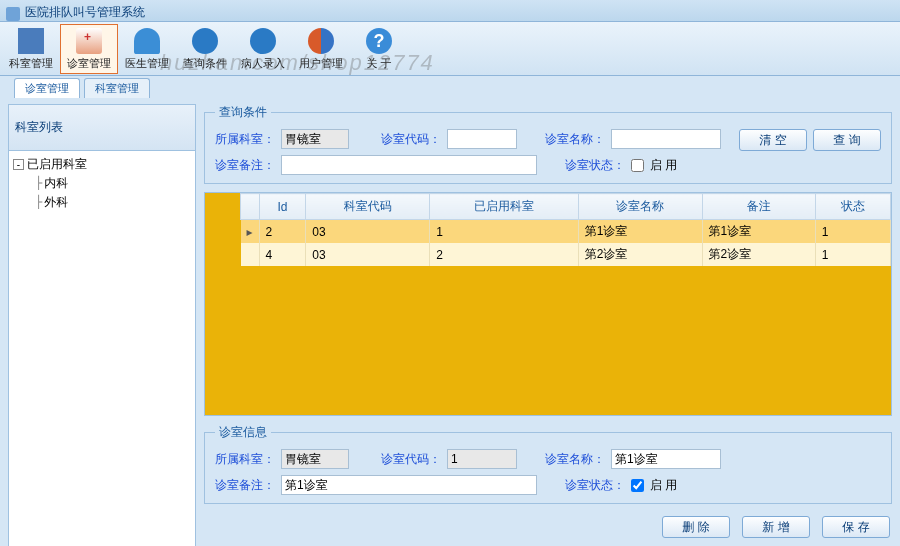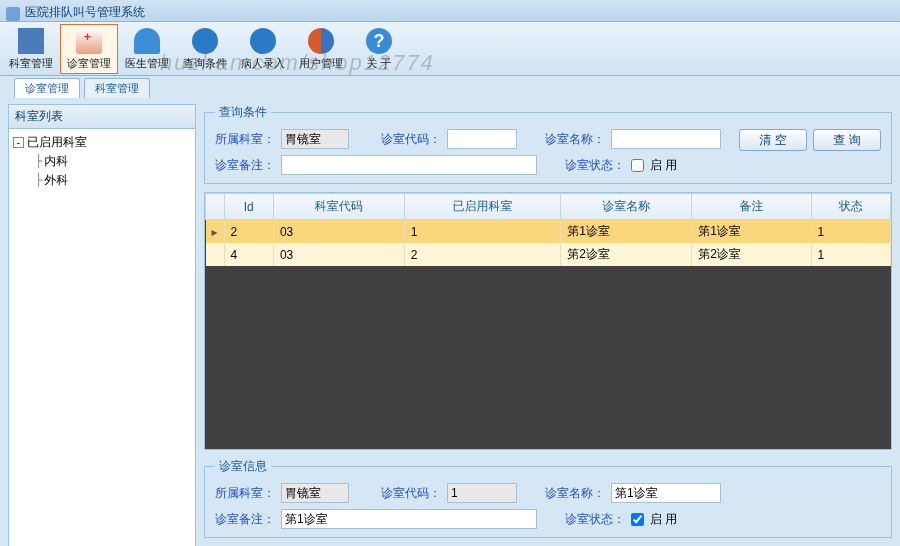--- a/index.html
+++ b/index.html
@@ -22,42 +22,42 @@
 .icon-patient2 { background: #2a7ac5; border-radius: 50%; }
 .icon-user { background: linear-gradient(90deg,#d85a2a 50%,#3573c5 50%); border-radius: 50%; }
 .icon-about { background: #3a8cd8; border-radius: 50%; color:#fff; text-align:center; line-height:26px; font-size:18px; font-weight:bold; }
 
 .workarea { display: flex; height: 470px; padding: 6px 8px 8px 8px; gap: 8px; }
 .tabs { position:absolute; top: 78px; left: 14px; display:flex; gap:4px; }
 .tab { padding: 2px 10px; border:1px solid #8fb5d9; border-bottom:none; background:#e6f0f9; cursor:pointer; font-size:11px; color:#1a5a9e; border-radius:3px 3px 0 0;}
 .tab.active { background:#fff; }
 
 .left-panel { width: 188px; margin-top:22px; }
-.panel-title { background: linear-gradient(#e8f1fa,#d4e4f3); border:1px solid #9fc1e0; padding:3px 6px; color:#0a3e78; }
+.panel-title { background: linear-gradient(#e8f1fa,#d4e4f3); border:1px solid #9fc1e0; padding:14px 6px; color:#0a3e78; }
 .tree { border:1px solid #9fc1e0; border-top:none; background:#fff; height: 420px; padding:4px 2px; }
 .tree-node { padding: 1px 2px; cursor:pointer; white-space:nowrap; }
 .tree-node .tog { display:inline-block; width:11px; height:11px; border:1px solid #888; text-align:center; line-height:9px; font-size:10px; margin-right:3px; }
 .tree-child { padding-left: 24px; }
 .tree-child.sel { background:#cde3f7; border:1px dotted #333; }
 .tree-ln { color:#888; font-family:monospace; margin-right:2px;}
 
 .right-panel { flex:1; margin-top:22px; display:flex; flex-direction:column; gap:8px; }
 fieldset { border:1px solid #9fc1e0; padding:8px 10px; }
 legend { color:#1a5a9e; padding:0 4px; }
 .form-row { display:flex; align-items:center; gap:6px; margin-bottom:6px; }
 .form-row:last-child{margin-bottom:0;}
 .fl { color:#1d4ed8; }
 .form-row input[type=text] { border:1px solid #a8bfd4; background:#fff; height:20px; padding:0 3px; }
 .form-row input[type=text].ro { background:#e8e8e8; }
 .w-dept{width:68px;} .w-code{width:70px;} .w-name{width:110px;} .w-remark{width:256px;}
 .cb { width:13px; height:13px; }
 .btn { width:68px; height:22px; background:linear-gradient(#fdfeff,#dbe8f5); border:1px solid #7eaad6; border-radius:3px; cursor:pointer; color:#0a3e78; }
 .btn-side { display:flex; gap:6px; margin-left:auto; }
 
-.grid-wrap { border:1px solid #9fc1e0; background:#404040; flex:1; min-height:140px; }
+.grid-wrap { border:1px solid #9fc1e0; background:#eab308; flex:1; min-height:140px;padding-left:35px; }
 .grid { width:100%; border-collapse:collapse; }
 .grid th { background:linear-gradient(#f4f8fc,#e3edf6); border:1px solid #c3d6e8; padding:4px 6px; font-weight:normal; color:#1a5a9e; text-align:center; }
 .grid td { border-right:1px solid #eadfb8; padding:3px 6px; }
 .grid tr.r0 { background:#fde9a6; }
 .grid tr.r0.sel { background:#fbd77c; }
 .grid tr.r1 { background:#fef5d6; }
 .row-ind { width:14px; text-align:center; color:#555; }
 
 .bottom-btns { display:flex; gap:12px; justify-content:flex-end; padding:4px 2px 0 0; }
 .watermark { position:absolute; top:50px; left:160px; font-size:22px; color:rgba(100,100,100,0.35); font-style:italic; pointer-events:none; letter-spacing:2px;}
@@ -200,14 +200,19 @@
       <div class="form-row">
         <span class="fl">诊室备注：</span>
         <input type="text" class="w-remark" value="第1诊室" style="">
         <span style="width:16px;"></span>
         <span class="fl">诊室状态：</span>
         <input type="checkbox" class="cb" checked="" style="">
         <span>启 用</span>
       </div>
     </fieldset>
 
+    <div class="bottom-btns">
+      <button class="btn">删 除</button>
+      <button class="btn">新 增</button>
+      <button class="btn">保 存</button>
+    </div>
   </div>
 </div>
 
 </body></html>

